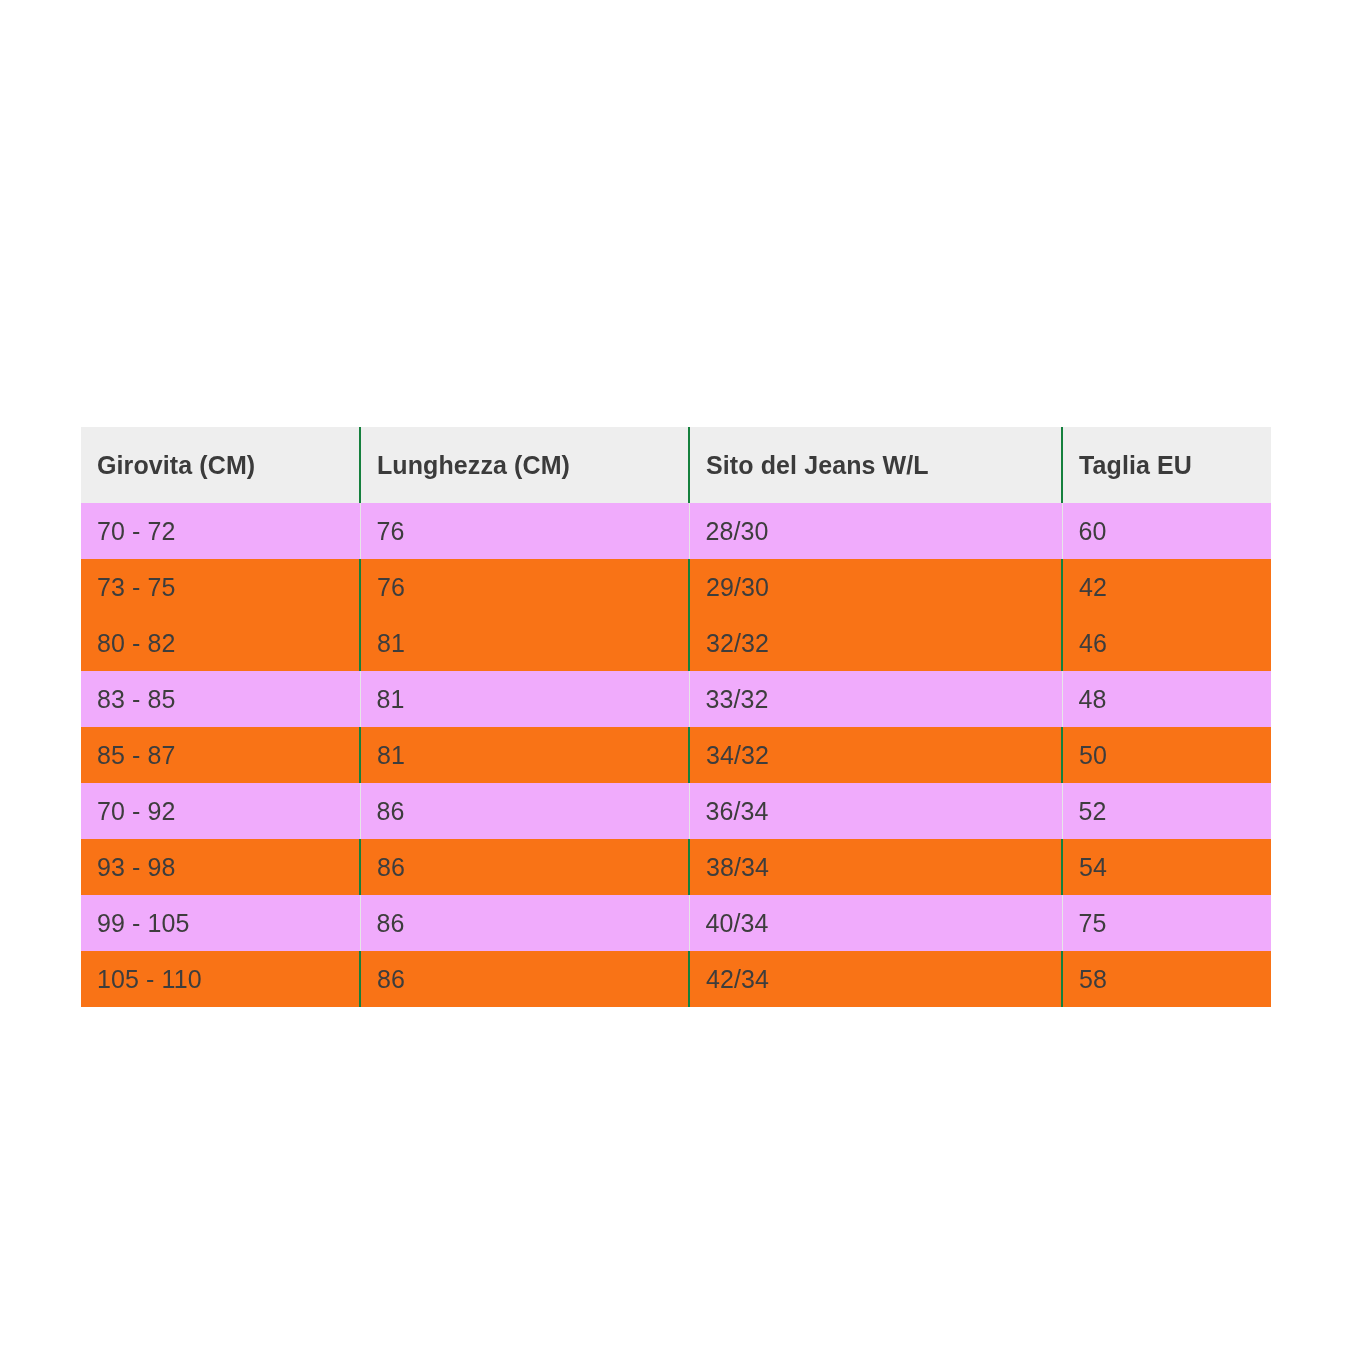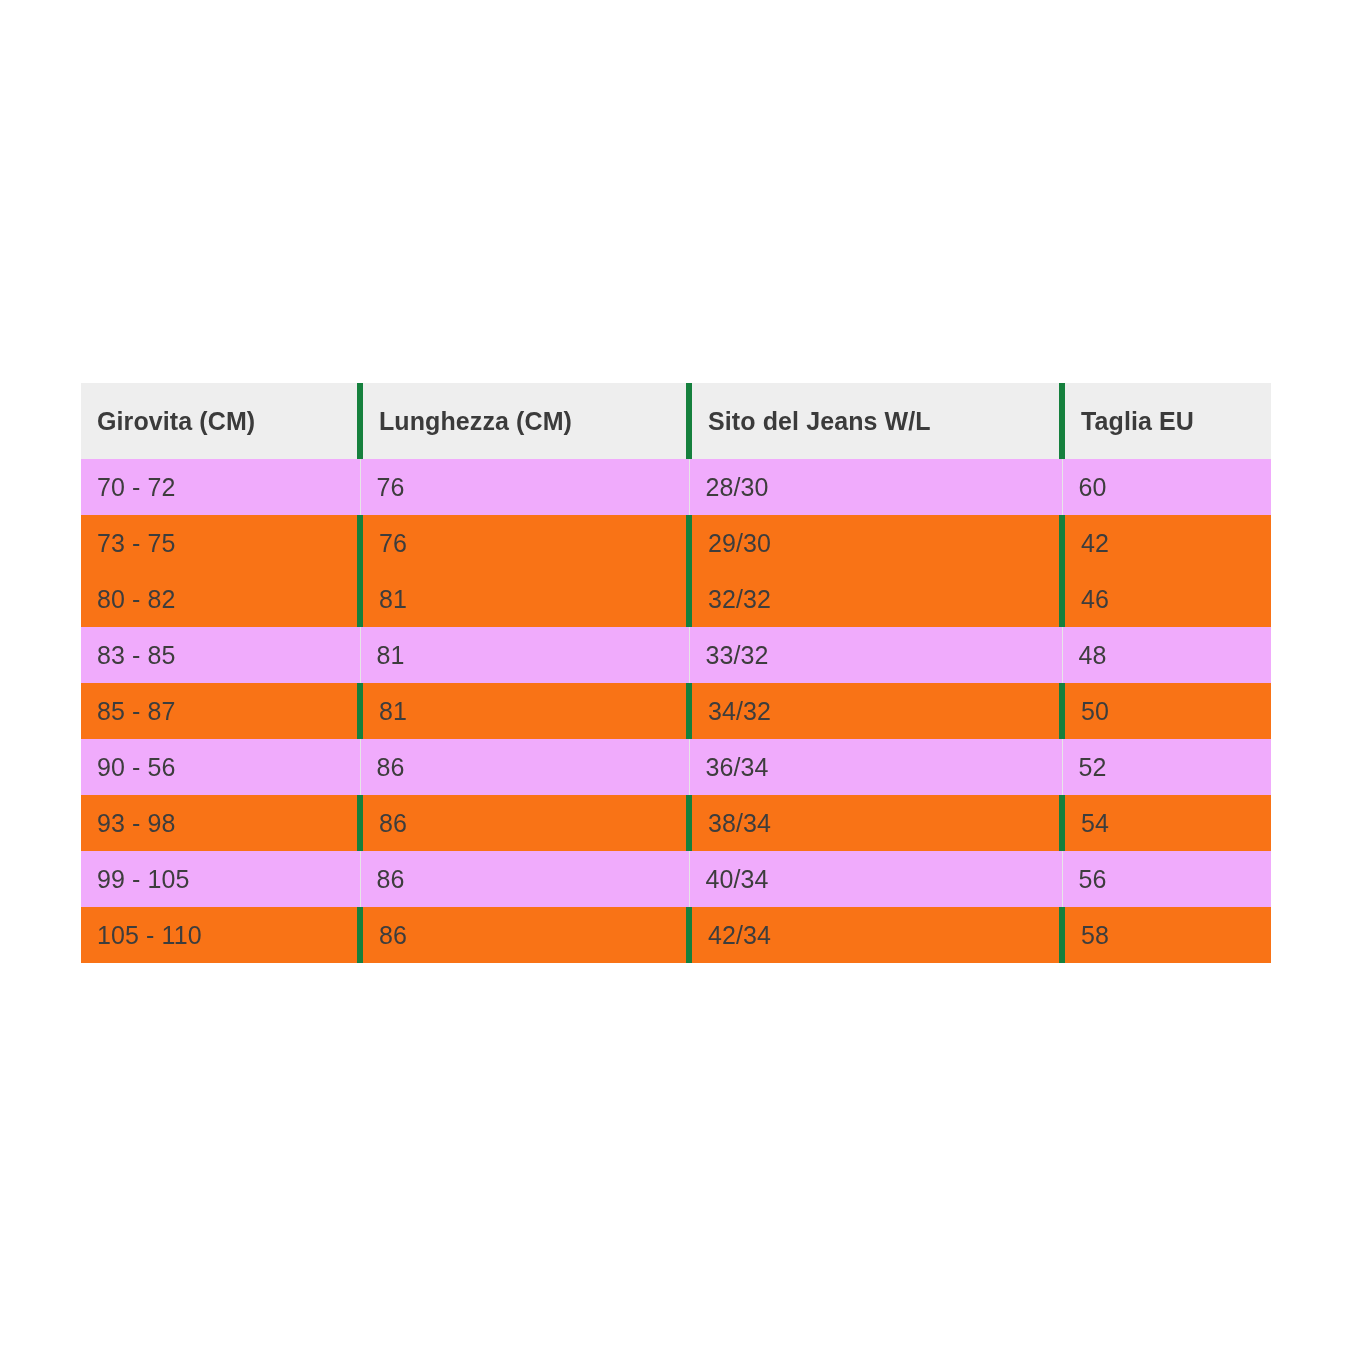--- a/index.html
+++ b/index.html
@@ -18,20 +18,21 @@
   .table-wrap {
     position: absolute;
     left: 81px;
     top: 383px;
     width: 1190px;
   }
   table.size-table {
     border-collapse: collapse;
     width: 1190px;
     table-layout: fixed;
+    margin-top: 44px;
   }
   table.size-table col.c1 { width: 279px; }
   table.size-table col.c2 { width: 329px; }
   table.size-table col.c3 { width: 373px; }
   table.size-table col.c4 { width: 209px; }
 
   table.size-table th,
   table.size-table td {
     text-align: left;
     vertical-align: middle;
@@ -57,21 +58,21 @@
   table.size-table tbody tr.odd td {
     background: #f97316;
   }
   table.size-table tbody td {
     height: 49px;
     box-sizing: border-box;
   }
   
   table.size-table th + th,
   table.size-table td + td {
-    border-left: 6px solid #15803d;
+    border-left: 2px solid #15803d;
   }
   table.size-table tbody tr.even td + td {
     border-left: 1px solid #e6e6e6;
   }
 </style>
 </head>
 <body>
 
 <div class="table-wrap">
   <table class="size-table">
@@ -114,36 +115,36 @@
         <td>33/32</td>
         <td>48</td>
       </tr>
       <tr class="odd">
         <td>85 - 87</td>
         <td>81</td>
         <td>34/32</td>
         <td>50</td>
       </tr>
       <tr class="even">
-        <td>90 - 56</td>
+        <td>70 - 92</td>
         <td>86</td>
         <td>36/34</td>
         <td>52</td>
       </tr>
       <tr class="odd">
         <td>93 - 98</td>
         <td>86</td>
         <td>38/34</td>
         <td>54</td>
       </tr>
       <tr class="even">
         <td>99 - 105</td>
         <td>86</td>
         <td>40/34</td>
-        <td>56</td>
+        <td>75</td>
       </tr>
       <tr class="odd">
         <td>105 - 110</td>
         <td>86</td>
         <td>42/34</td>
         <td>58</td>
       </tr>
     </tbody>
   </table>
 </div>

